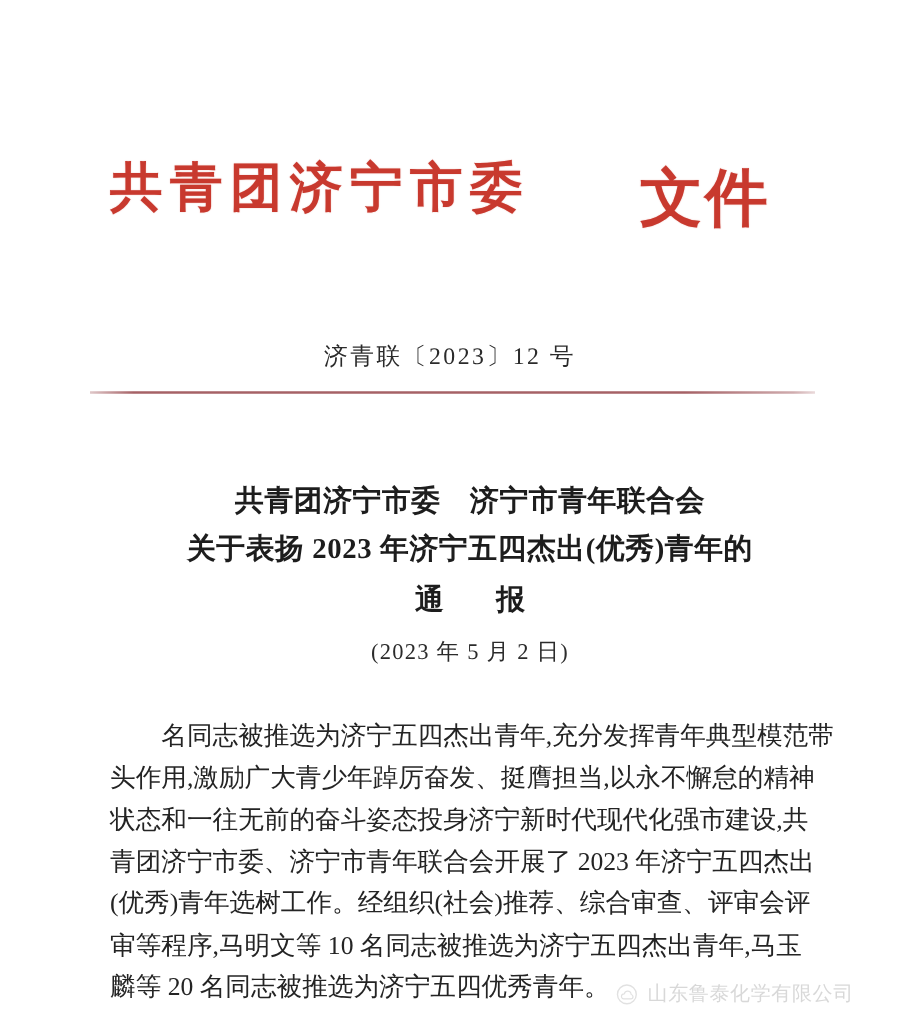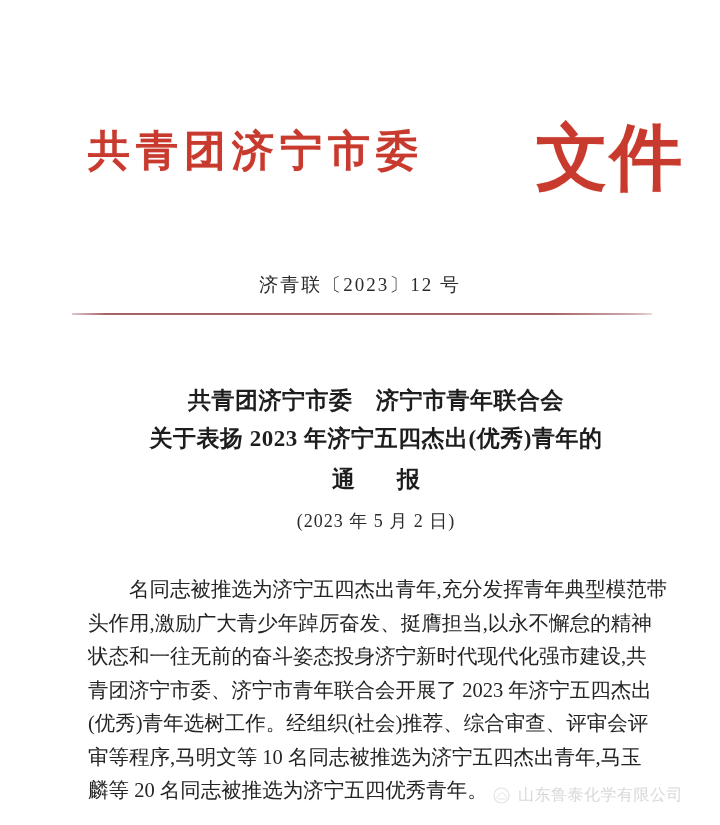--- a/index.html
+++ b/index.html
@@ -42,26 +42,26 @@
     font-family: "Liberation Serif", "DejaVu Serif", serif;
     font-weight: bold;
     font-size: 42px;
     line-height: 63px;
     letter-spacing: 6px;
     white-space: nowrap;
     text-shadow: 0 0 1px rgba(200,57,46,0.45);
   }
   .masthead-wenjian {
     position: absolute;
-    left: 536px;
+    left: 512px;
     top: 6px;
     color: #c8392e;
     font-family: "Liberation Serif", "DejaVu Serif", serif;
     font-weight: bold;
-    font-size: 72px;
+    font-size: 50px;
     line-height: 112px;
     letter-spacing: 2px;
     white-space: nowrap;
     text-shadow: 0 0 1px rgba(200,57,46,0.45);
   }
 
   
   .doc-number {
     position: absolute;
     left: 0;

